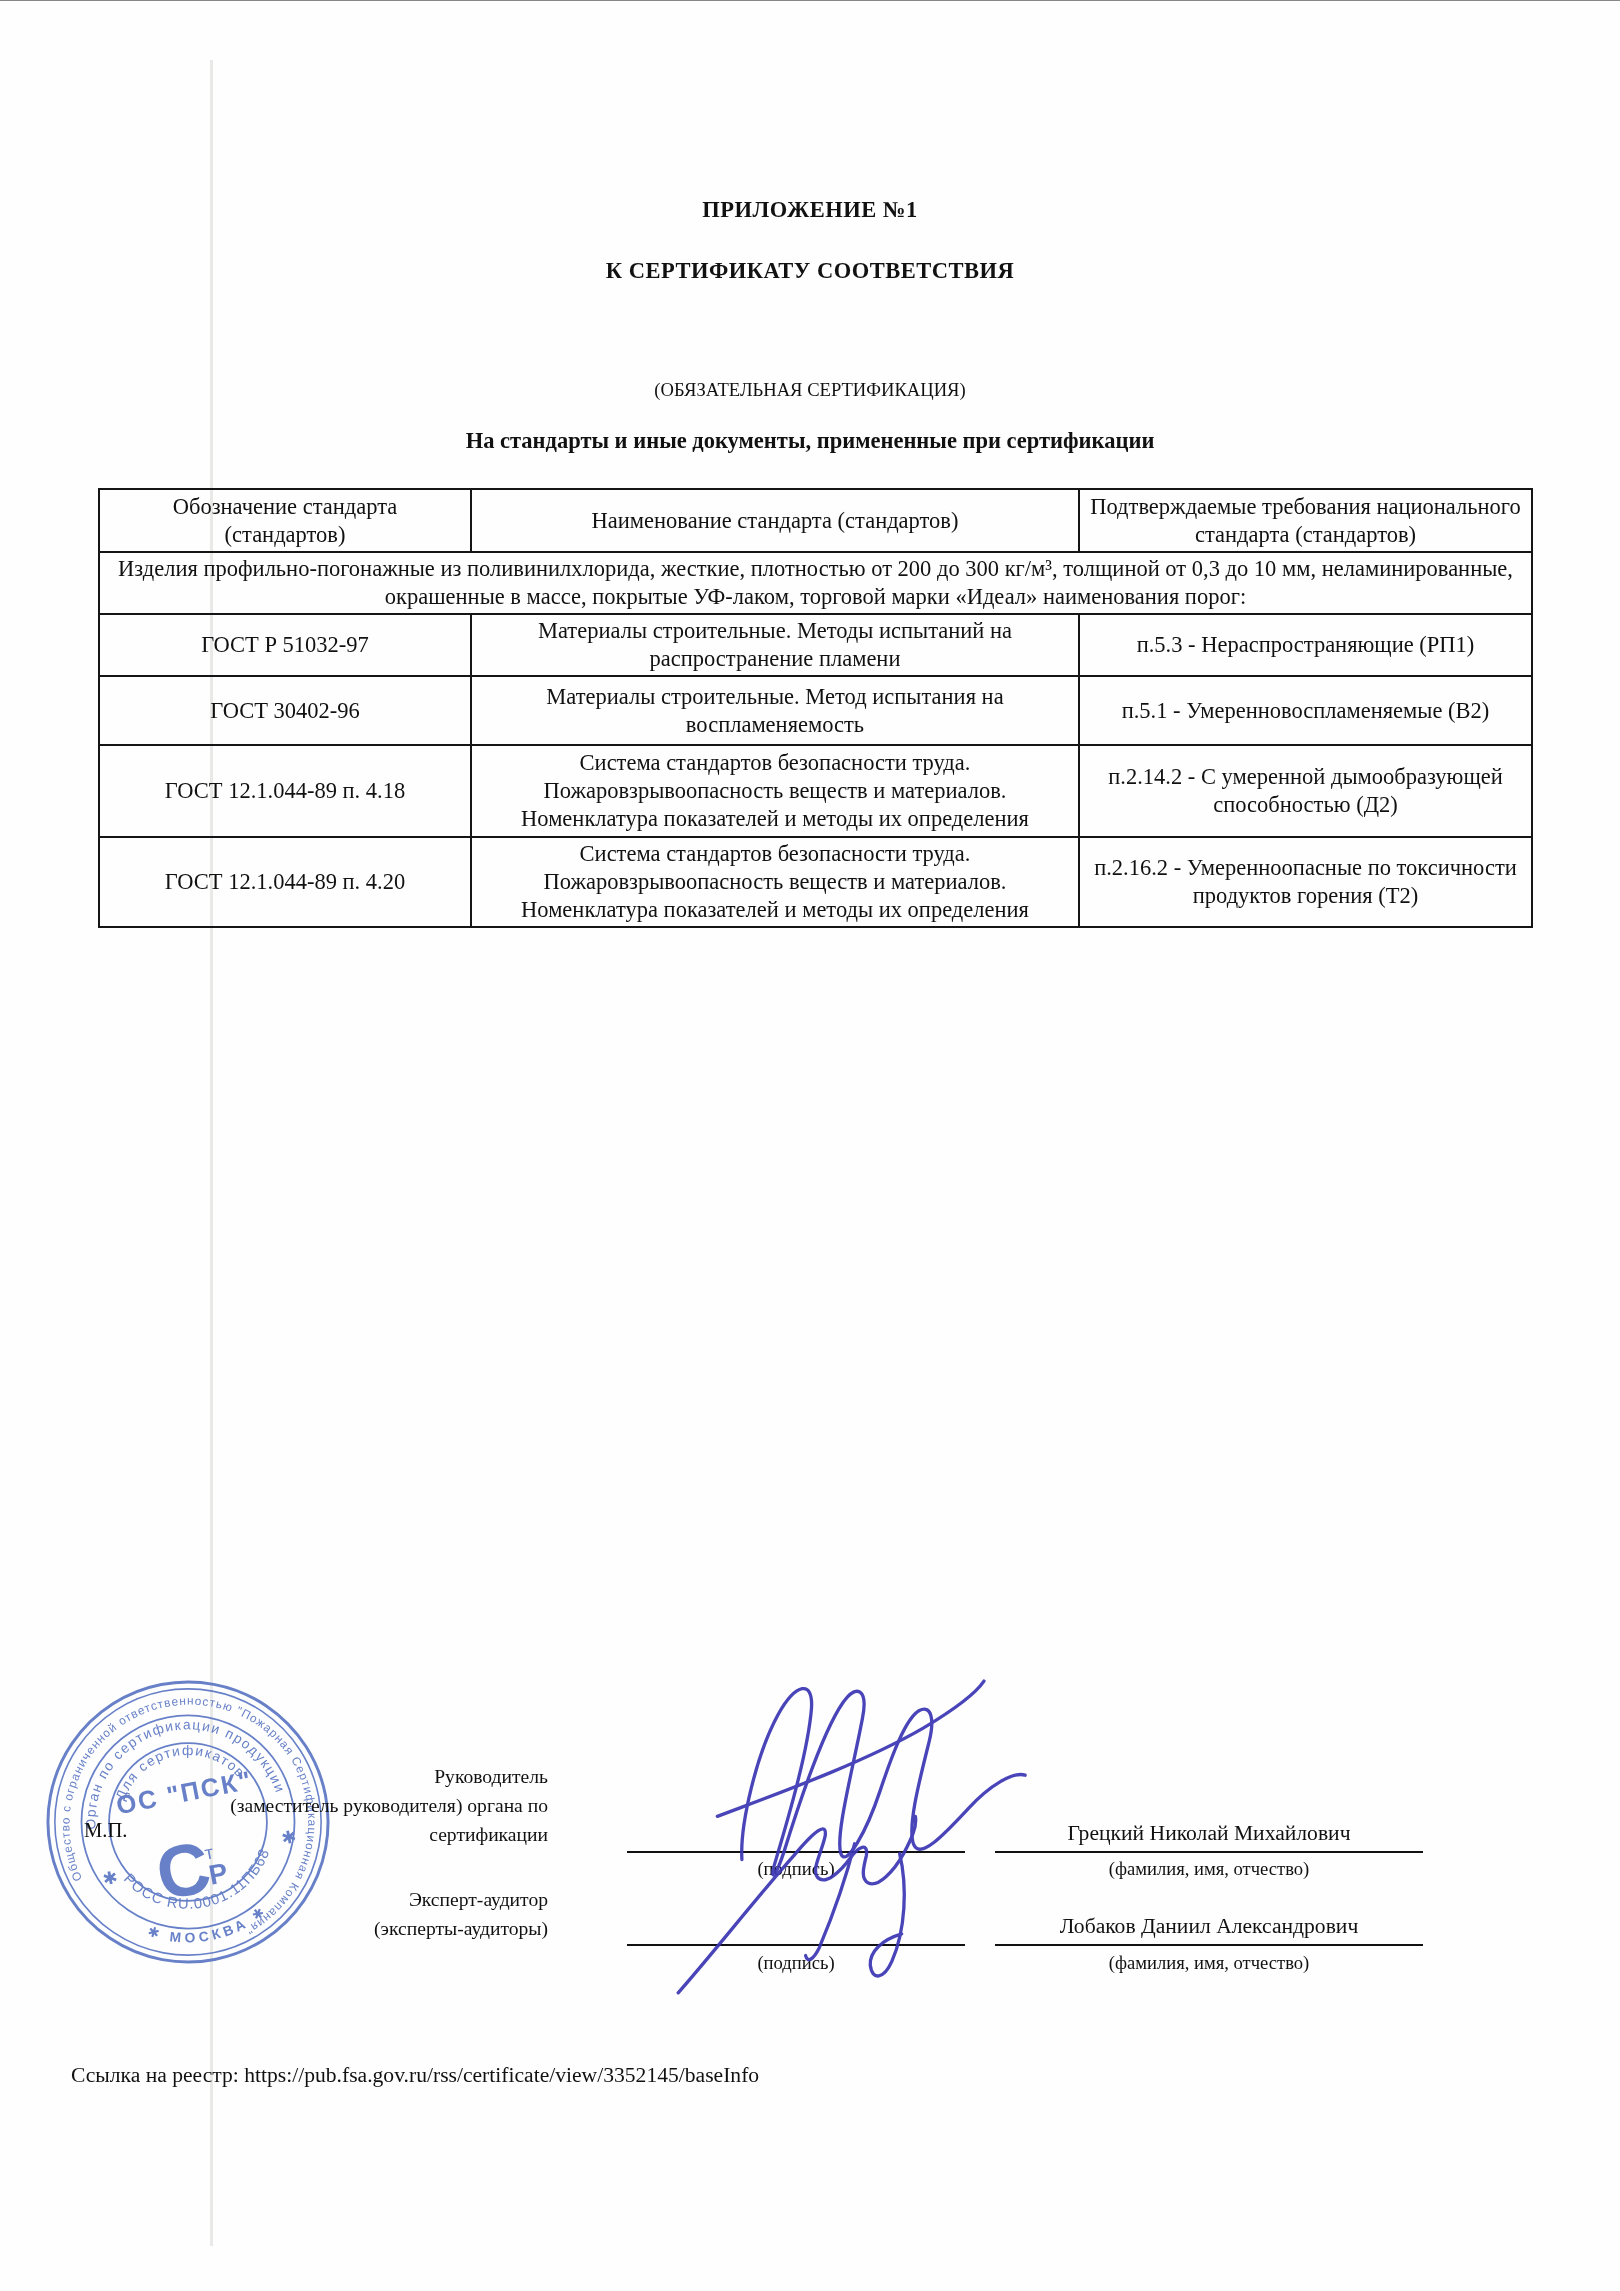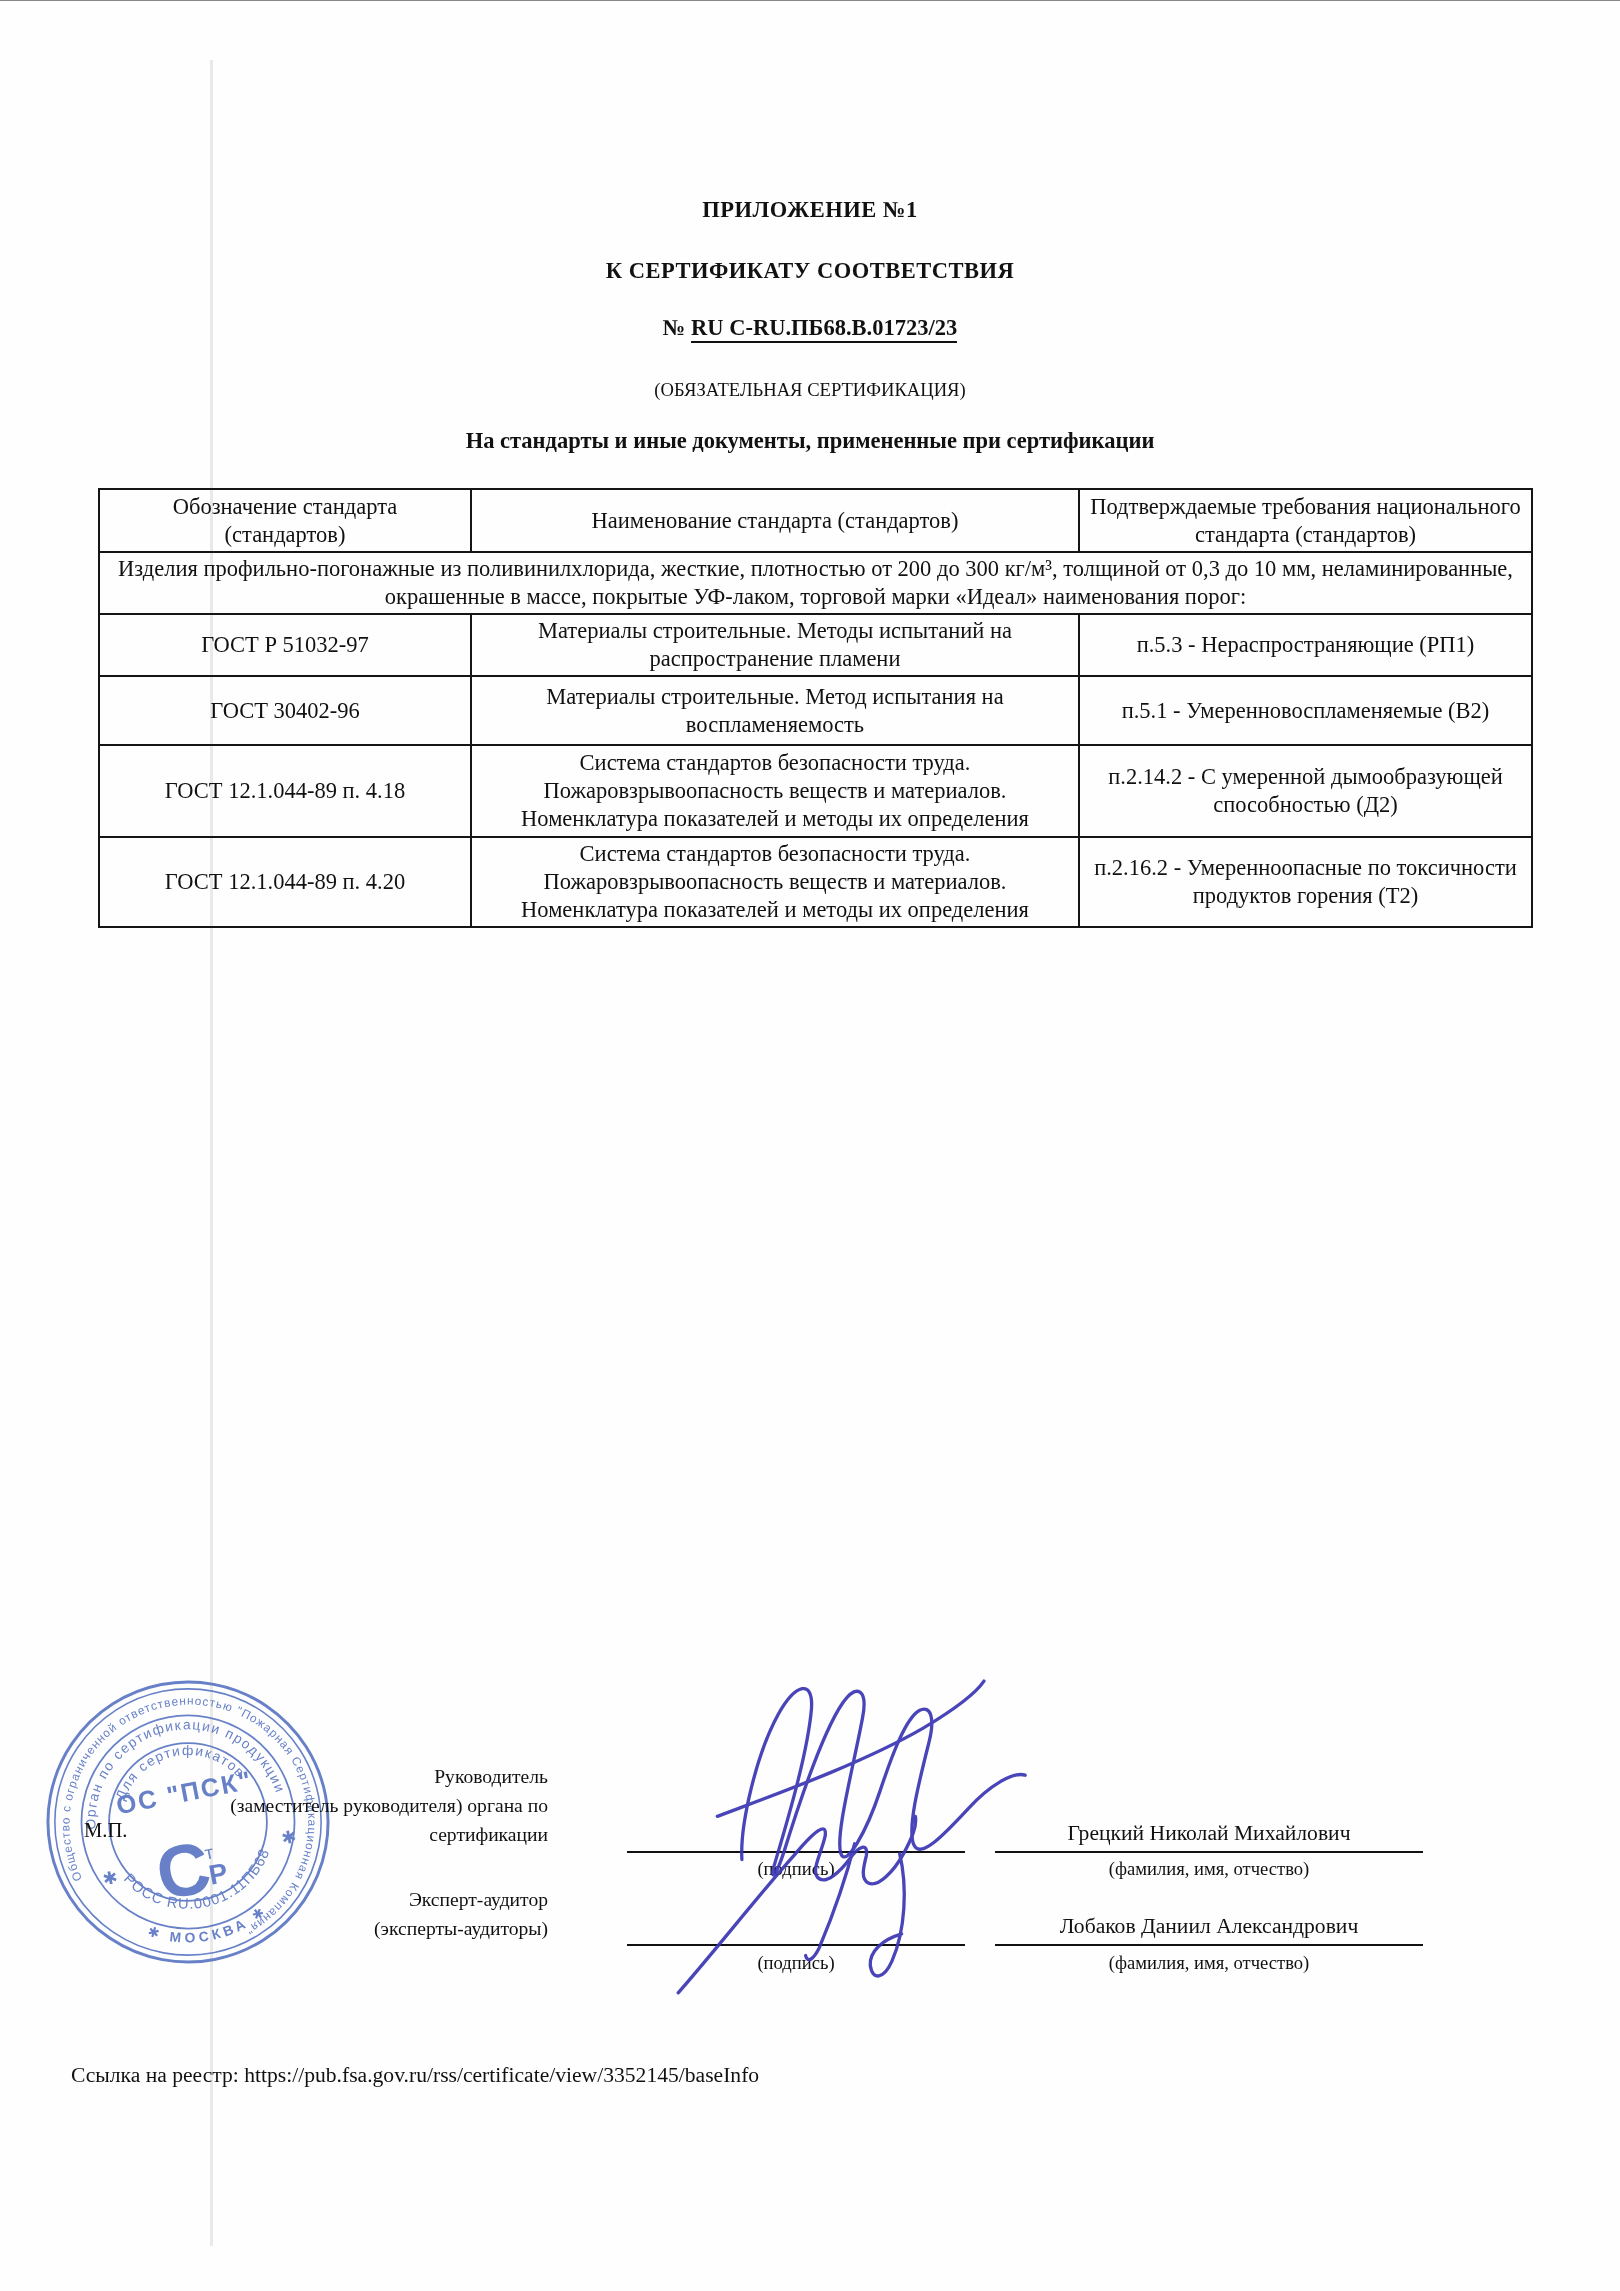--- a/index.html
+++ b/index.html
@@ -92,23 +92,20 @@
 </style>
 </head>
 <body>
 
 <div class="page">
 
   <div class="scan-line"></div>
 
   <div class="centered title" style="top:196px">ПРИЛОЖЕНИЕ №1</div>
   <div class="centered title" style="top:257px">К СЕРТИФИКАТУ СООТВЕТСТВИЯ</div>
-  <div class="centered cert-no-line" style="top:314px">
-    <span>№</span>&nbsp;<span class="num">RU C-RU.ПБ68.В.01723/23</span>
-  </div>
   <div class="centered subtitle" style="top:427px">На стандарты и иные документы, примененные при сертификации</div>
   <div class="centered cert-type" style="top:378px">(ОБЯЗАТЕЛЬНАЯ СЕРТИФИКАЦИЯ)</div>
 
   <table class="standards">
     <colgroup>
       <col style="width:372px">
         <col style="width:608px">
         <col style="width:453px">
     </colgroup>
     <tbody>

